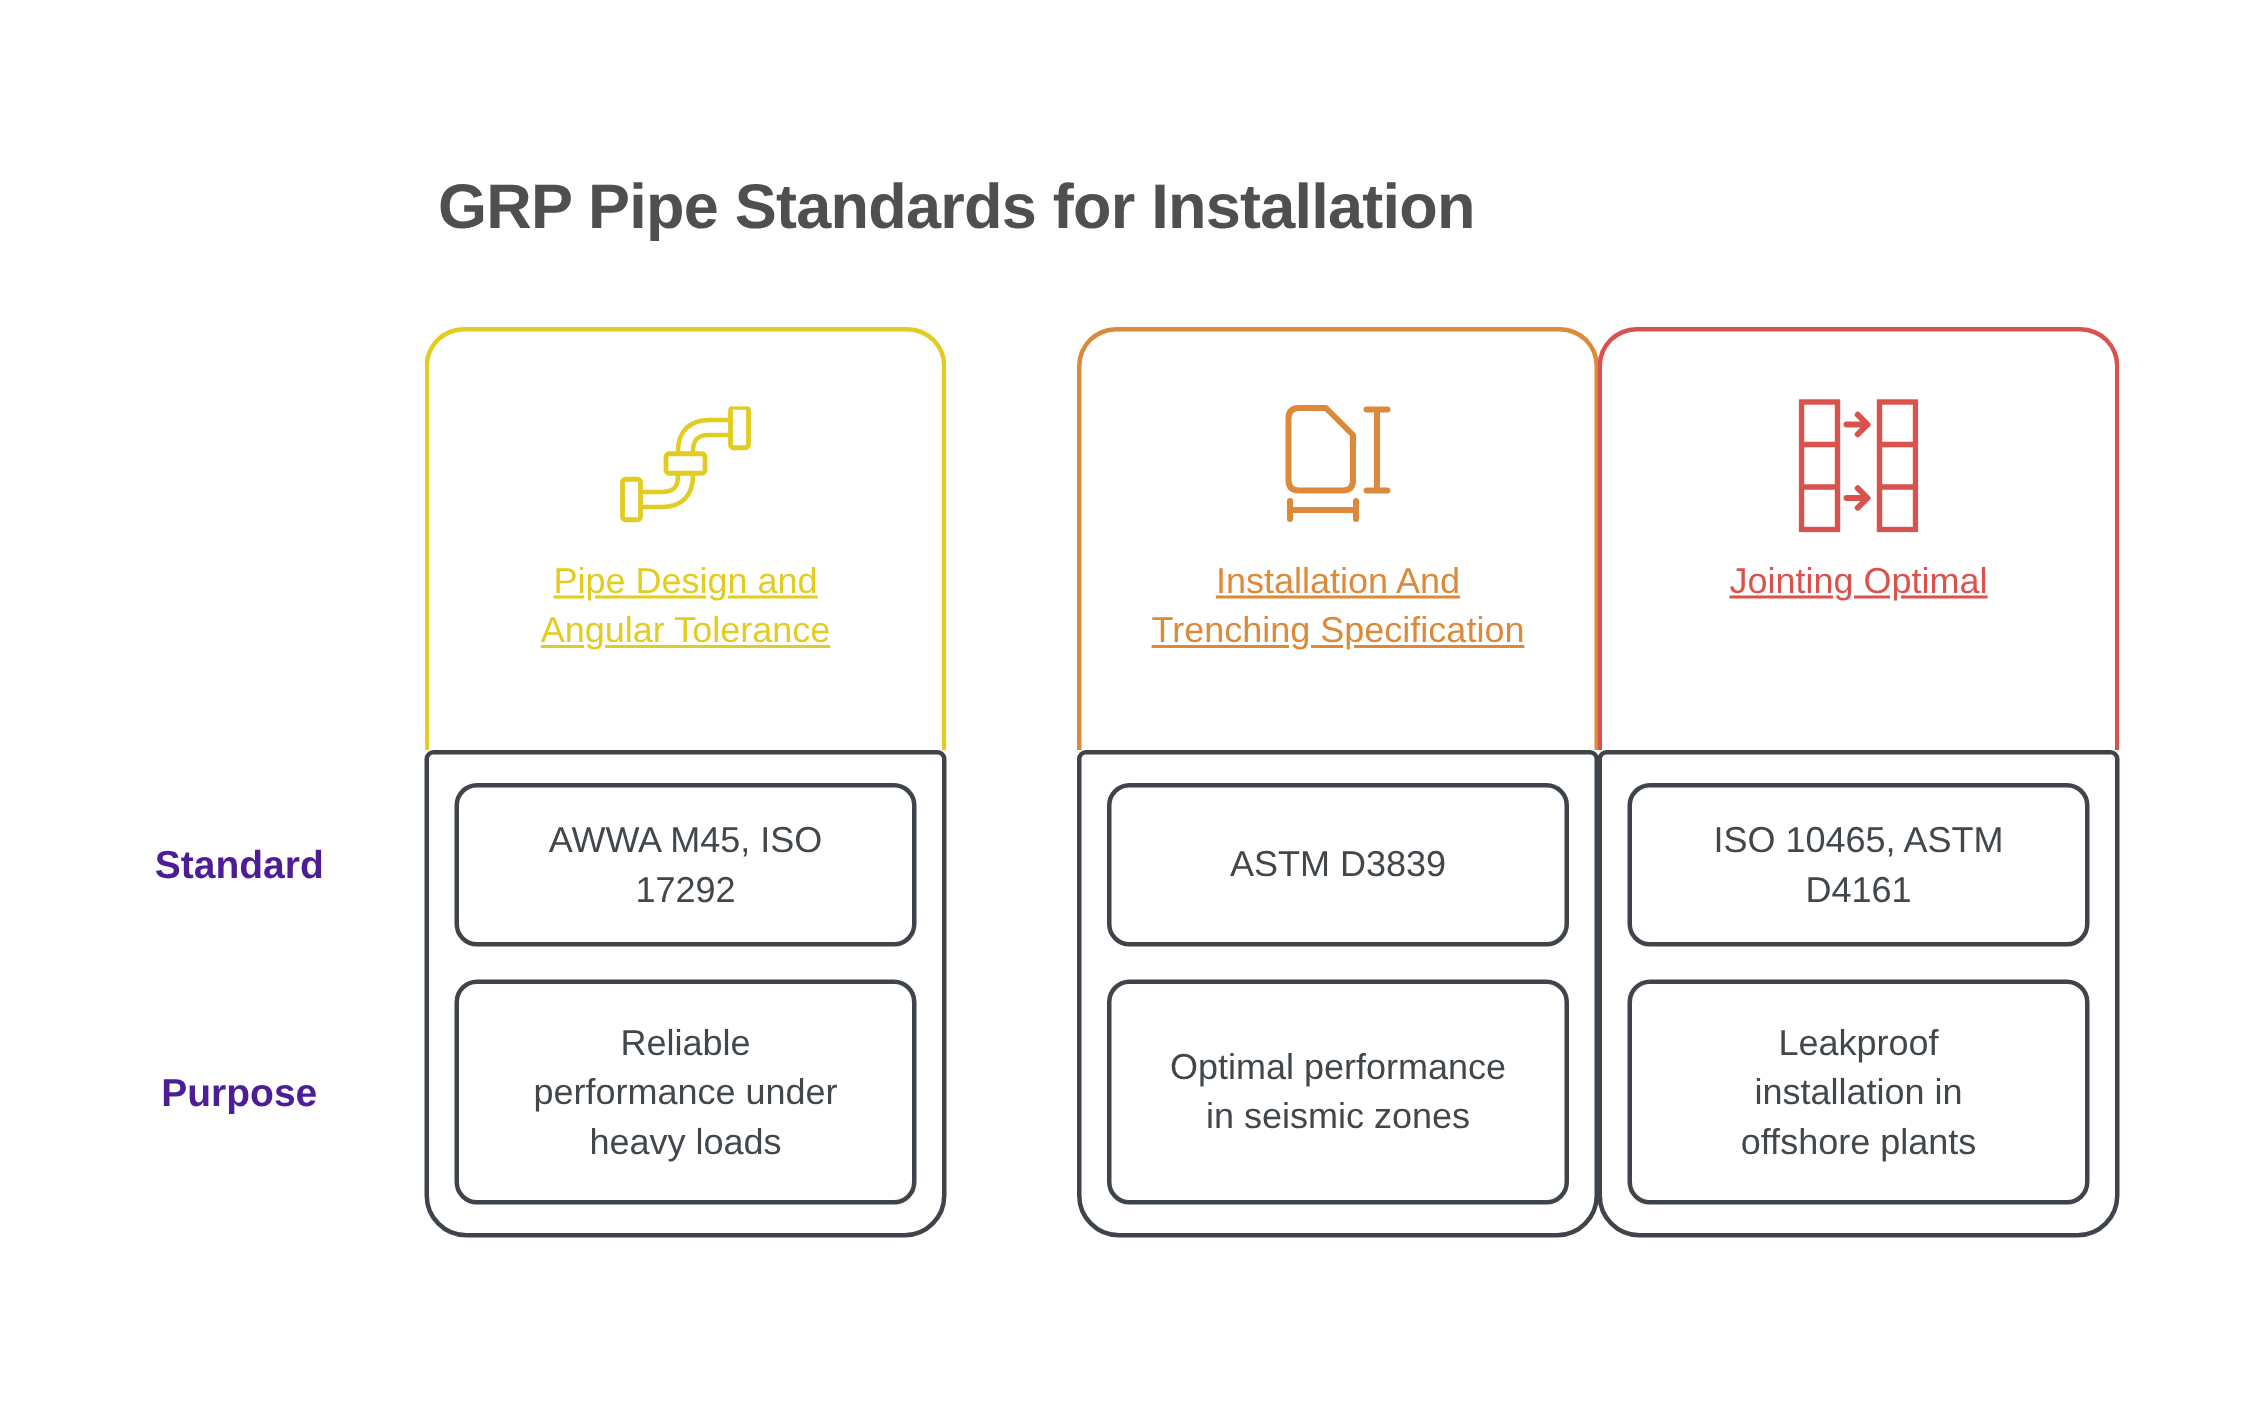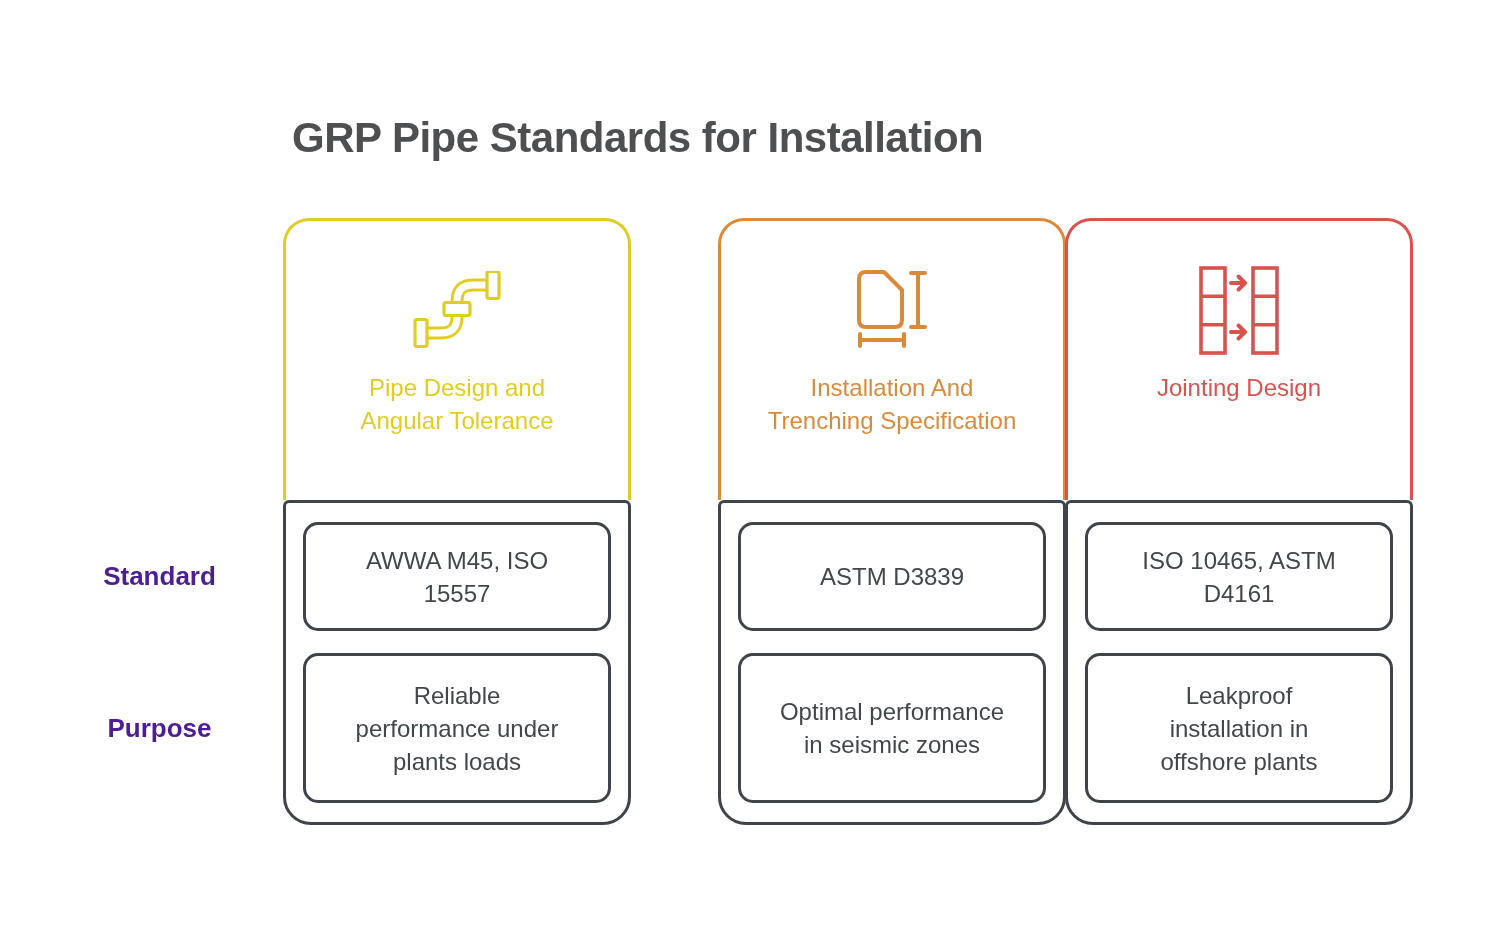--- a/index.html
+++ b/index.html
@@ -20,21 +20,21 @@
     border:3px solid var(--accent); border-bottom:none;
     border-radius:26px 26px 0 0; text-align:center; background:#fff;
   }
   .icon-wrap {
     height:90px; margin-top:44px;
     display:flex; align-items:center; justify-content:center;
     color:var(--accent);
   }
   .card-title {
     margin:16px auto 18px; max-width:250px;
-    font-size:24px; line-height:33px; color:var(--accent);
+    font-size:24px; line-height:33px; color:var(--accent);text-decoration:underline;
   }
   .card-bottom {
     box-sizing:border-box; height:325px; background:#fff;
     border:3px solid #3E444A; border-radius:6px 6px 28px 28px;
     padding:19px 17px; display:flex; flex-direction:column; gap:22px;
   }
   .cell {
     box-sizing:border-box; border:3px solid #3E444A; border-radius:15px;
     display:flex; align-items:center; justify-content:center;
     text-align:center; font-size:24px; line-height:33px; color:#42474C;
@@ -68,24 +68,24 @@
           <path d="M13 62 H28 Q44 62 44 46 V30 Q44 14 60 14 H74" fill="none" stroke="#ffffff" stroke-width="7"></path>
           <rect x="2" y="48.5" width="12" height="27" rx="2" fill="#ffffff" stroke="currentColor" stroke-width="3.2"></rect>
           <rect x="74" y="0.5" width="12" height="27" rx="2" fill="#ffffff" stroke="currentColor" stroke-width="3.2"></rect>
           <rect x="31" y="31.5" width="26" height="13" rx="2" fill="#ffffff" stroke="currentColor" stroke-width="3.2"></rect>
         </svg>
       </div>
       <div class="card-title">Pipe Design and Angular Tolerance</div>
     </div>
     <div class="card-bottom">
       <div class="cell cell-standard">
-        <span>AWWA M45, ISO 15557</span>
+        <span>AWWA M45, ISO 17292</span>
       </div>
       <div class="cell cell-purpose">
-        <span>Reliable performance under plants loads</span>
+        <span>Reliable performance under heavy loads</span>
       </div>
     </div>
   </div>
 
   <div class="column col-1" style="--accent: #DC8A3A;">
     <div class="card-top">
       <div class="icon-wrap">
         <svg width="72" height="80" viewBox="0 0 72 80" aria-hidden="true">
           <path d="M10 2 H28 L46 20 V50 Q46 57 39 57 H10 Q3 57 3 50 V9 Q3 2 10 2 Z" fill="none" stroke="currentColor" stroke-width="4" stroke-linejoin="round"></path>
           <path d="M55 3 H69 M62 3 V57 M55 57 H69" fill="none" stroke="currentColor" stroke-width="4" stroke-linecap="round"></path>
@@ -109,21 +109,21 @@
       <div class="icon-wrap">
         <svg width="80" height="89" viewBox="0 0 80 89" aria-hidden="true">
           <rect x="2" y="2" width="24" height="85" fill="none" stroke="currentColor" stroke-width="3.6"></rect>
           <path d="M2 30.3 H26 M2 58.7 H26" stroke="currentColor" stroke-width="3.6"></path>
           <rect x="54" y="2" width="24" height="85" fill="none" stroke="currentColor" stroke-width="3.6"></rect>
           <path d="M54 30.3 H78 M54 58.7 H78" stroke="currentColor" stroke-width="3.6"></path>
           <path d="M32 17 H44 M39.5 10.5 L46 17 L39.5 23.5" fill="none" stroke="currentColor" stroke-width="4" stroke-linecap="round" stroke-linejoin="round"></path>
           <path d="M32 66 H44 M39.5 59.5 L46 66 L39.5 72.5" fill="none" stroke="currentColor" stroke-width="4" stroke-linecap="round" stroke-linejoin="round"></path>
         </svg>
       </div>
-      <div class="card-title">Jointing Design</div>
+      <div class="card-title">Jointing Optimal</div>
     </div>
     <div class="card-bottom">
       <div class="cell cell-standard">
         <span>ISO 10465, ASTM D4161</span>
       </div>
       <div class="cell cell-purpose">
         <span>Leakproof installation in offshore plants</span>
       </div>
     </div>
   </div>

